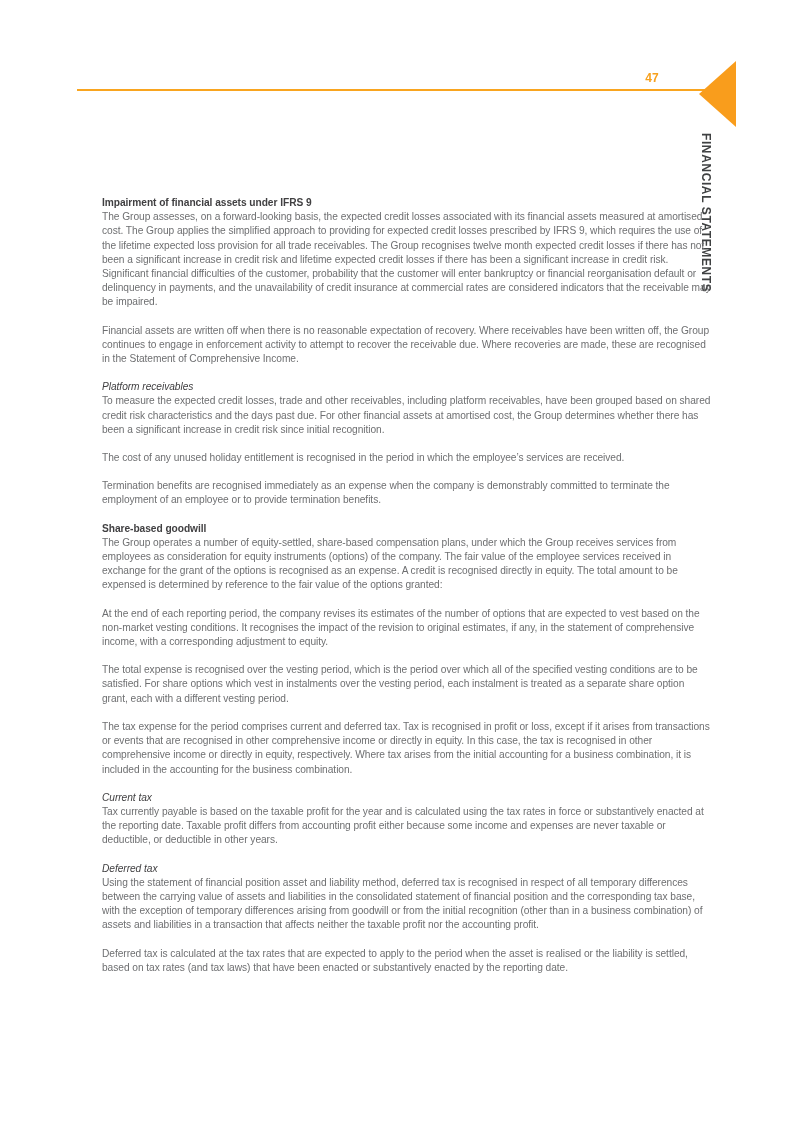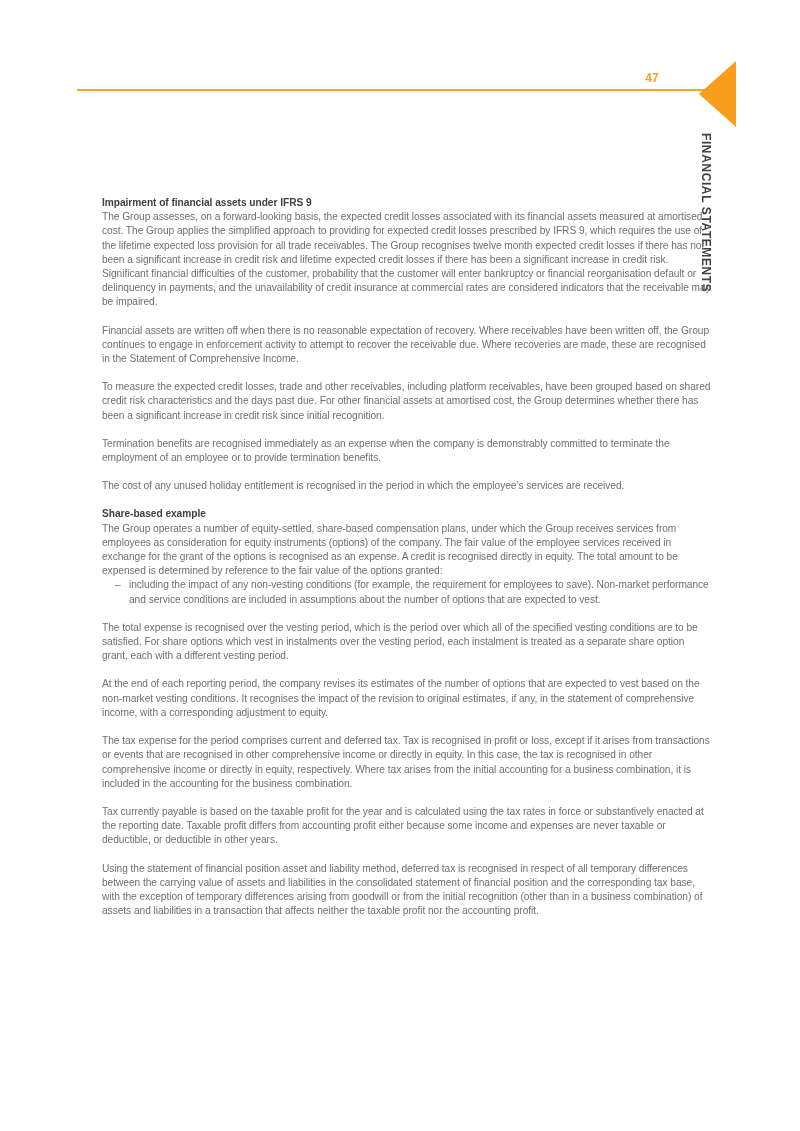--- a/index.html
+++ b/index.html
@@ -108,44 +108,47 @@
 
   <main class="content">
 
     <section>
       <h3>Impairment of financial assets under IFRS 9</h3>
       <p>The Group assesses, on a forward-looking basis, the expected credit losses associated with its financial assets measured at amortised cost. The Group applies the simplified approach to providing for expected credit losses prescribed by IFRS 9, which requires the use of the lifetime expected loss provision for all trade receivables. The Group recognises twelve month expected credit losses if there has not been a significant increase in credit risk and lifetime expected credit losses if there has been a significant increase in credit risk. Significant financial difficulties of the customer, probability that the customer will enter bankruptcy or financial reorganisation default or delinquency in payments, and the unavailability of credit insurance at commercial rates are considered indicators that the receivable may be impaired.</p>
       <p>Financial assets are written off when there is no reasonable expectation of recovery. Where receivables have been written off, the Group continues to engage in enforcement activity to attempt to recover the receivable due. Where recoveries are made, these are recognised in the Statement of Comprehensive Income.</p>
     </section>
 
     <section>
+      <h4>Platform receivables</h4>
       <p>To measure the expected credit losses, trade and other receivables, including platform receivables, have been grouped based on shared credit risk characteristics and the days past due. For other financial assets at amortised cost, the Group determines whether there has been a significant increase in credit risk since initial recognition.</p>
     </section>
 
     <section>
+      <p>The cost of any unused holiday entitlement is recognised in the period in which the employee’s services are received.</p>
       <p>Termination benefits are recognised immediately as an expense when the company is demonstrably committed to terminate the employment of an employee or to provide termination benefits.</p>
-      <p>The cost of any unused holiday entitlement is recognised in the period in which the employee’s services are received.</p>
     </section>
 
     <section>
-      <h3>Share-based example</h3>
+      <h3>Share-based goodwill</h3>
       <p style="margin-bottom:0;">The Group operates a number of equity-settled, share-based compensation plans, under which the Group receives services from employees as consideration for equity instruments (options) of the company. The fair value of the employee services received in exchange for the grant of the options is recognised as an expense. A credit is recognised directly in equity. The total amount to be expensed is determined by reference to the fair value of the options granted:</p>
       <ul>
-        <li>including the impact of any non-vesting conditions (for example, the requirement for employees to save). Non-market performance and service conditions are included in assumptions about the number of options that are expected to vest.</li>
       </ul>
+      <p>At the end of each reporting period, the company revises its estimates of the number of options that are expected to vest based on the non-market vesting conditions. It recognises the impact of the revision to original estimates, if any, in the statement of comprehensive income, with a corresponding adjustment to equity.</p>
       <p>The total expense is recognised over the vesting period, which is the period over which all of the specified vesting conditions are to be satisfied. For share options which vest in instalments over the vesting period, each instalment is treated as a separate share option grant, each with a different vesting period.</p>
-      <p>At the end of each reporting period, the company revises its estimates of the number of options that are expected to vest based on the non-market vesting conditions. It recognises the impact of the revision to original estimates, if any, in the statement of comprehensive income, with a corresponding adjustment to equity.</p>
     </section>
 
     <section>
       <p>The tax expense for the period comprises current and deferred tax. Tax is recognised in profit or loss, except if it arises from transactions or events that are recognised in other comprehensive income or directly in equity. In this case, the tax is recognised in other comprehensive income or directly in equity, respectively. Where tax arises from the initial accounting for a business combination, it is included in the accounting for the business combination.</p>
     </section>
 
     <section>
+      <h4>Current tax</h4>
       <p>Tax currently payable is based on the taxable profit for the year and is calculated using the tax rates in force or substantively enacted at the reporting date. Taxable profit differs from accounting profit either because some income and expenses are never taxable or deductible, or deductible in other years.</p>
     </section>
 
     <section>
+      <h4>Deferred tax</h4>
       <p>Using the statement of financial position asset and liability method, deferred tax is recognised in respect of all temporary differences between the carrying value of assets and liabilities in the consolidated statement of financial position and the corresponding tax base, with the exception of temporary differences arising from goodwill or from the initial recognition (other than in a business combination) of assets and liabilities in a transaction that affects neither the taxable profit nor the accounting profit.</p>
+      <p>Deferred tax is calculated at the tax rates that are expected to apply to the period when the asset is realised or the liability is settled, based on tax rates (and tax laws) that have been enacted or substantively enacted by the reporting date.</p>
     </section>
 
   </main>
 </div>
 
 </body></html>

